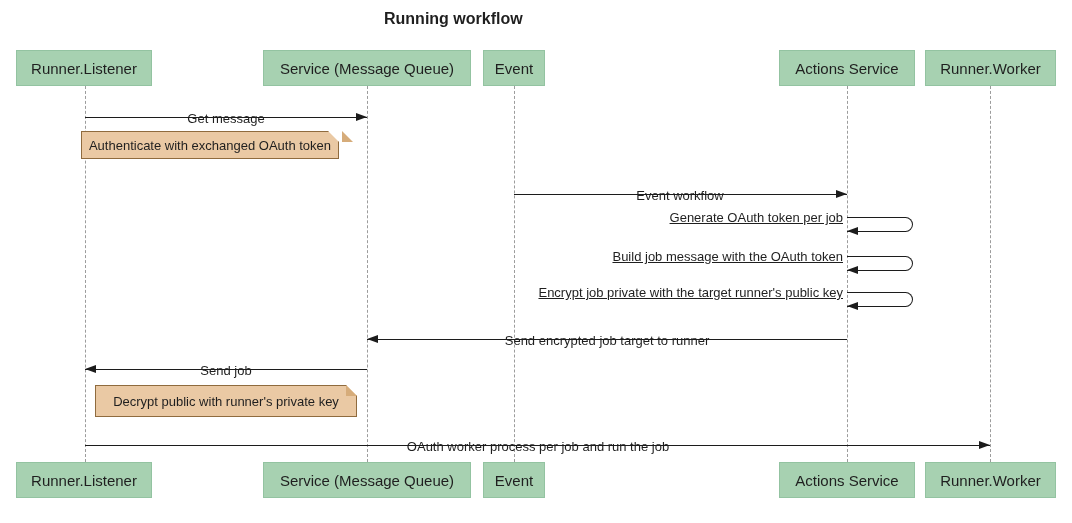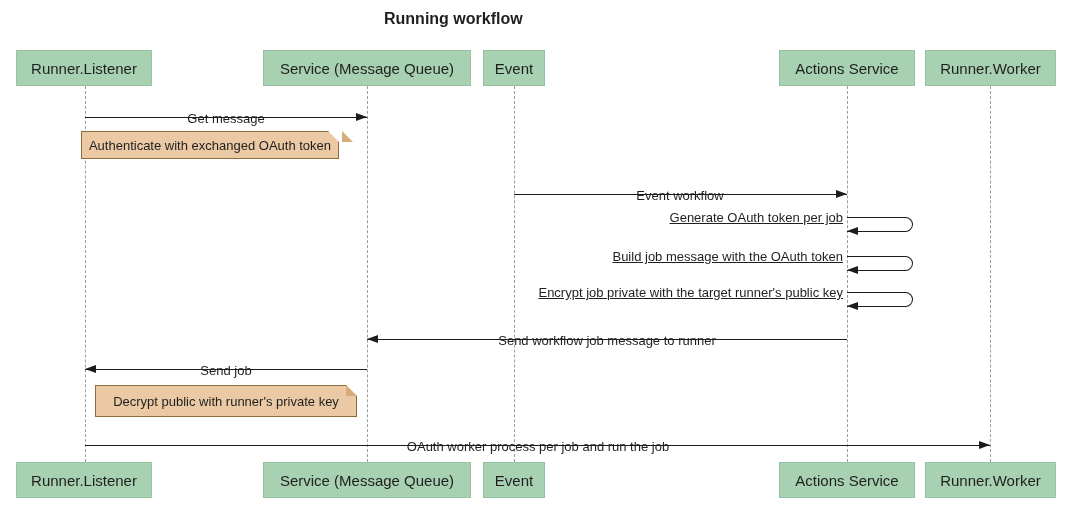--- a/index.html
+++ b/index.html
@@ -105,21 +105,21 @@
   <div class="ah left" style="left:847px;top:227px"></div>
 
   <div class="selflabel" style="top:249px">Build job message with the OAuth token</div>
   <div class="loop" style="top:256px"></div>
   <div class="ah left" style="left:847px;top:266px"></div>
 
   <div class="selflabel" style="top:285px">Encrypt job private with the target runner's public key</div>
   <div class="loop" style="top:292px"></div>
   <div class="ah left" style="left:847px;top:302px"></div>
 
-  <div class="mlabel" style="left:457px;top:321px">Send workflow job message to runner</div>
+  <div class="mlabel" style="left:457px;top:321px">Send encrypted job target to runner</div>
   <div class="line" style="left:367px;top:339px;width:480px"></div>
   <div class="ah left" style="left:367px;top:335px"></div>
 
   <div class="mlabel" style="left:76px;top:351px">Send job</div>
   <div class="line" style="left:85px;top:369px;width:282px"></div>
   <div class="ah left" style="left:85px;top:365px"></div>
 
   <div class="note" style="left:95px;top:385px;width:262px;height:32px">
     <span>Decrypt public with runner's private key</span>
   </div>

